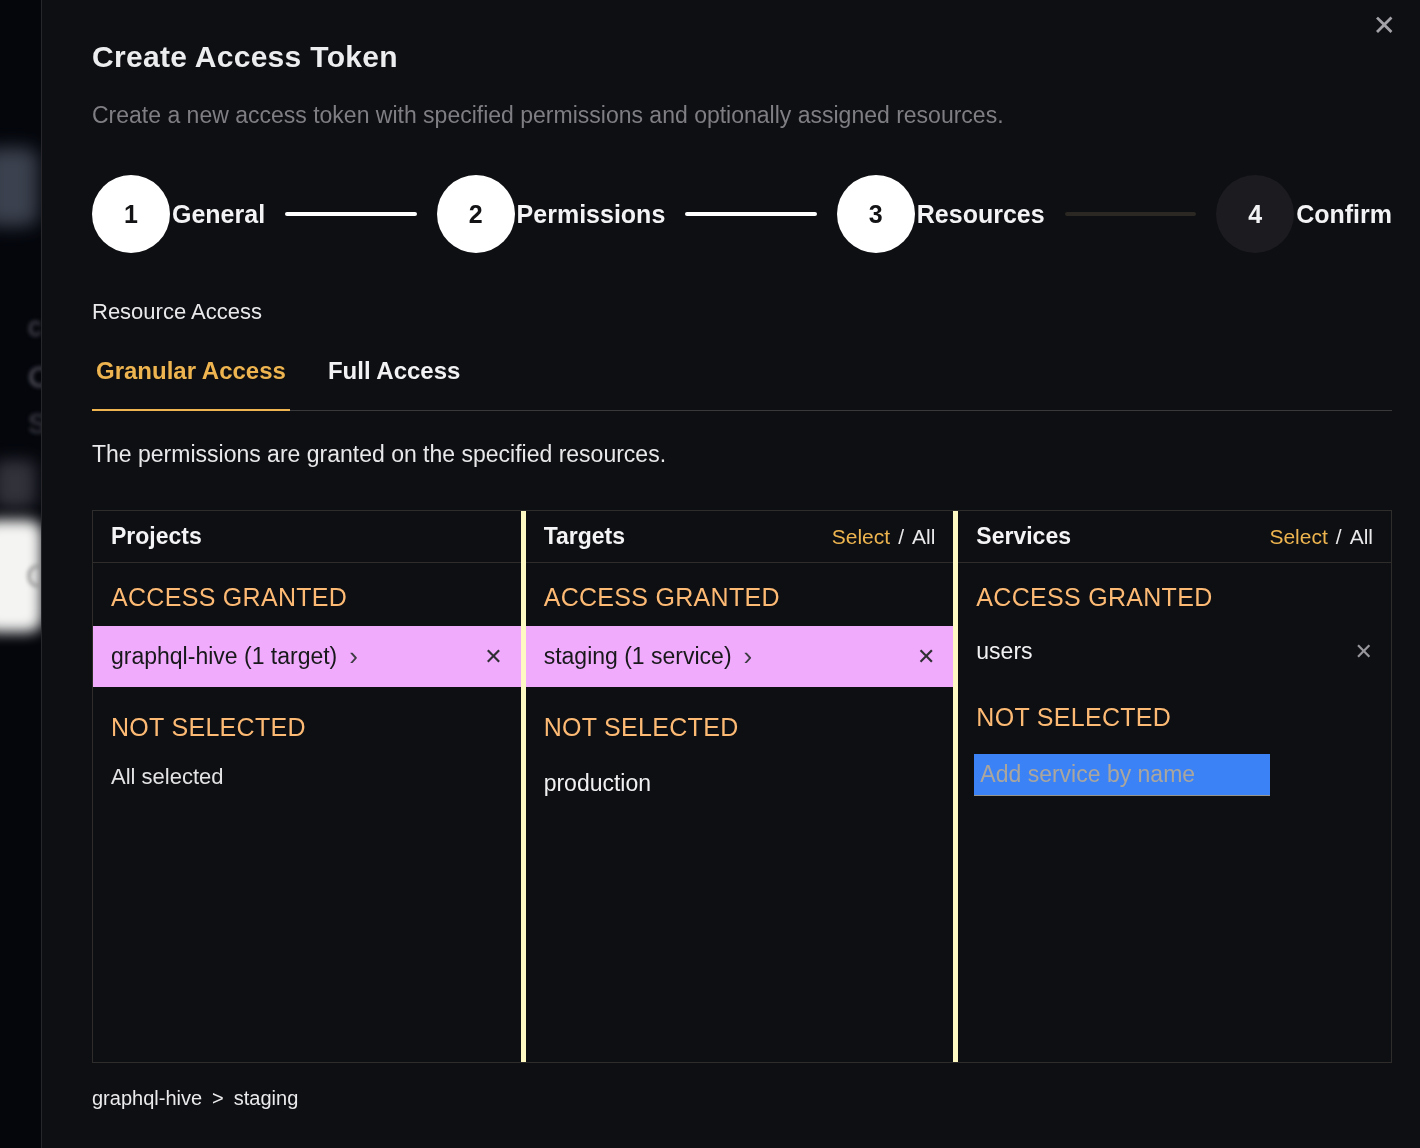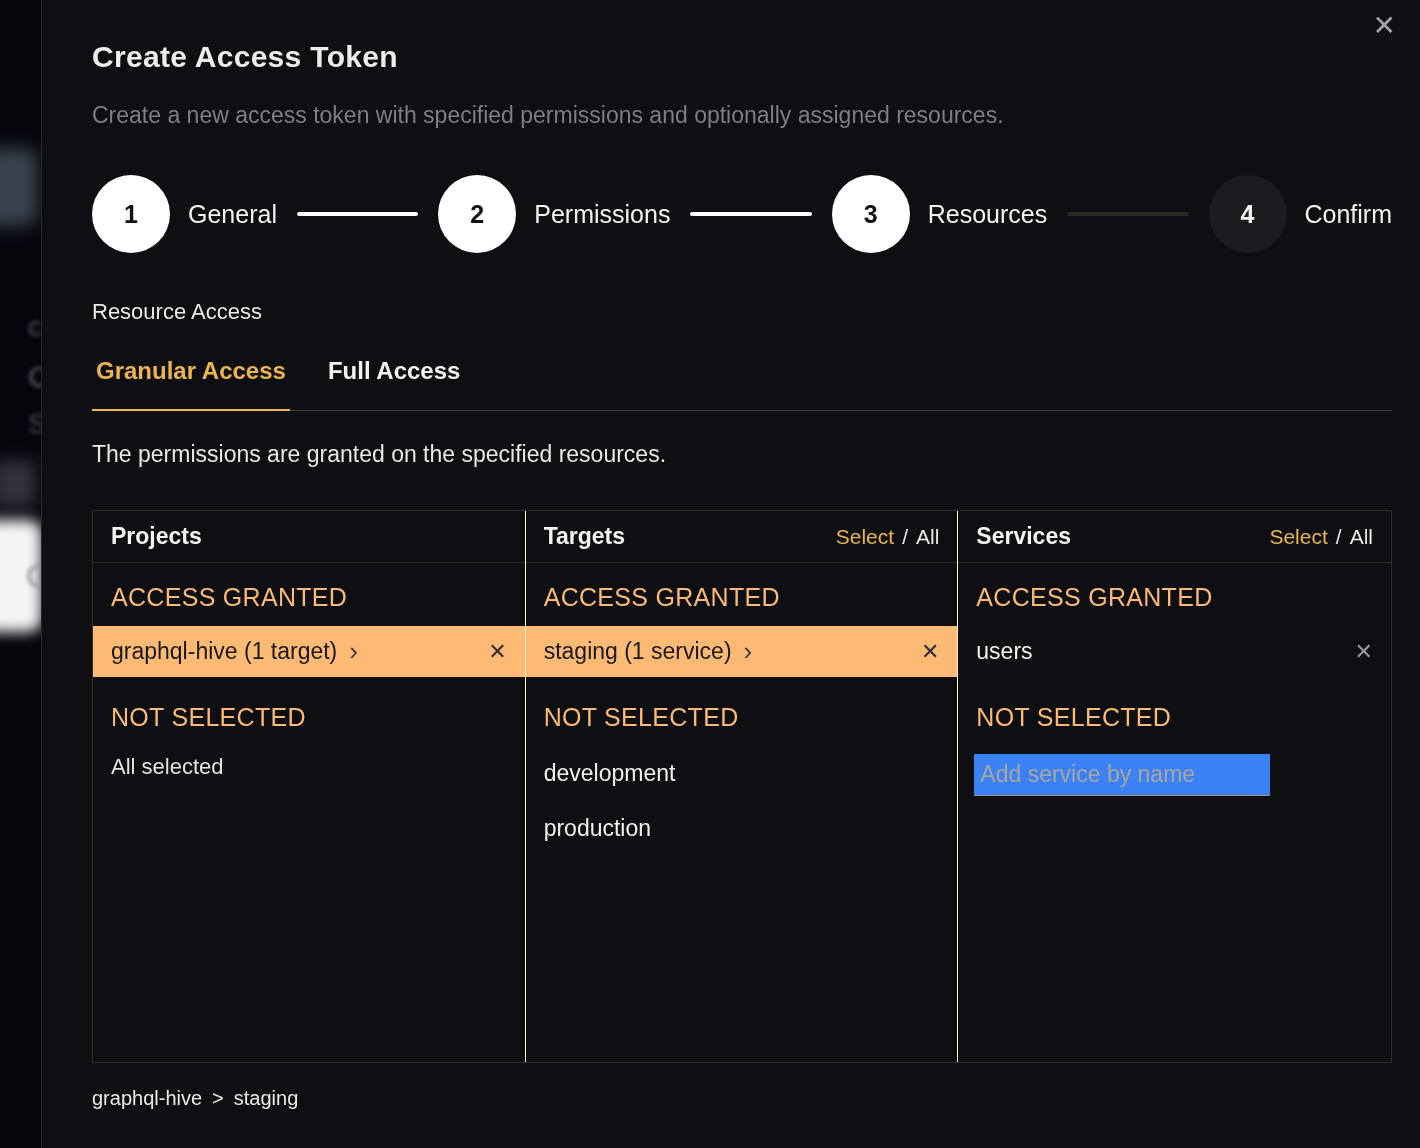--- a/index.html
+++ b/index.html
@@ -37,46 +37,46 @@
   
   .stepper { margin-top: 46px; display: flex; align-items: center; }
   .step { display: flex; align-items: center; flex: none; }
   .step-circle {
     width: 78px; height: 78px; border-radius: 50%;
     background: #ffffff; color: #131316;
     display: flex; align-items: center; justify-content: center;
     font-size: 25px; font-weight: 600; flex: none; cursor: pointer;
   }
   .step-circle.inactive { background: #1c1c20; color: #f2f2f4; }
-  .step-label { margin-left: 18px; font-size: 25px; font-weight: 400; color: #f3f3f5; white-space: nowrap; }
+  .step-label { margin-left: 2px; font-size: 25px; font-weight: 700; color: #f3f3f5; white-space: nowrap; }
   .step-line { flex: 1; height: 4px; background: #ffffff; border-radius: 2px; margin: 0 20px; }
   .step-line.dim { background: #2b2723; }
 
   
   .section-heading { margin-top: 46px; font-size: 22px; font-weight: 500; color: #e9e9eb; }
   .tabs { margin-top: 32px; display: flex; gap: 34px; border-bottom: 1px solid #39383a; }
   .tab { font-size: 24px; font-weight: 700; color: #f2f2f4; padding: 0 4px 24px 4px; border-bottom: 2px solid transparent; margin-bottom: -1px; cursor: pointer; }
   .tab.active { color: #edb44f; border-bottom-color: #edb44f; }
   .description { margin-top: 30px; font-size: 23px; color: #e8e8ea; }
 
   
   .res-table { margin-top: 42px; display: grid; grid-template-columns: 1fr 1fr 1fr; border: 1px solid #2f2d2b; height: 553px; }
-  .res-col { border-right: 1px solid #fef9c3; display: flex; flex-direction: column; min-width: 0; }
+  .res-col { border-right: 5px solid #fef9c3; display: flex; flex-direction: column; min-width: 0; }
   .res-col:last-child { border-right: none; }
   .col-header { height: 52px; flex: none; border-bottom: 1px solid #2f2d2b; display: flex; align-items: center; justify-content: space-between; padding: 0 18px; }
   .col-title { font-size: 23px; font-weight: 700; color: #f4f4f6; }
   .select-all { font-size: 21px; display: flex; gap: 8px; align-items: baseline; }
   .select-link { color: #edb44f; cursor: pointer; }
   .sep-slash { color: #e9e9eb; }
   .all-link { color: #e9e9eb; cursor: pointer; }
 
   .group-label { padding: 20px 18px 14px 18px; font-size: 25px; color: #fdba74; letter-spacing: .3px; }
   .group-label.second { padding-top: 26px; }
 
-  .sel-row { height: 51px; flex: none; background: #fdba74; color: #18181b; display: flex; align-items: center; padding: 0 18px; font-size: 23px; cursor: pointer; }
+  .sel-row { height: 61px; flex: none; background: #f0abfc; color: #18181b; display: flex; align-items: center; padding: 0 18px; font-size: 23px; cursor: pointer; }
   .sel-chevron { margin-left: 12px; color: #3c3c42; font-size: 26px; line-height: 0.9; cursor: pointer; }
   .sel-remove { margin-left: auto; color: #2e2e33; font-size: 22px; cursor: pointer; }
 
   .plain-row { height: 51px; flex: none; display: flex; align-items: center; padding: 0 18px; font-size: 23px; color: #f1f1f3; cursor: pointer; }
   .plain-remove { margin-left: auto; color: #98989c; font-size: 22px; cursor: pointer; }
 
   .note-item { padding: 8px 18px; font-size: 22px; color: #e3e3e5; }
   .list-item { padding: 14px 18px; font-size: 23px; color: #f1f1f3; cursor: pointer; }
 
   .service-input {
@@ -165,21 +165,20 @@
           <span class="all-link">All</span>
         </div>
       </div>
       <div class="group-label">ACCESS GRANTED</div>
       <div class="sel-row">
         <span>staging (1 service)</span>
         <span class="sel-chevron">›</span>
         <span class="sel-remove">✕</span>
       </div>
       <div class="group-label second">NOT SELECTED</div>
-      <div class="list-item">development</div>
       <div class="list-item">production</div>
     </div>
 
     <div class="res-col">
       <div class="col-header">
         <div class="col-title">Services</div>
         <div class="select-all">
           <span class="select-link">Select</span>
           <span class="sep-slash">/</span>
           <span class="all-link">All</span>

